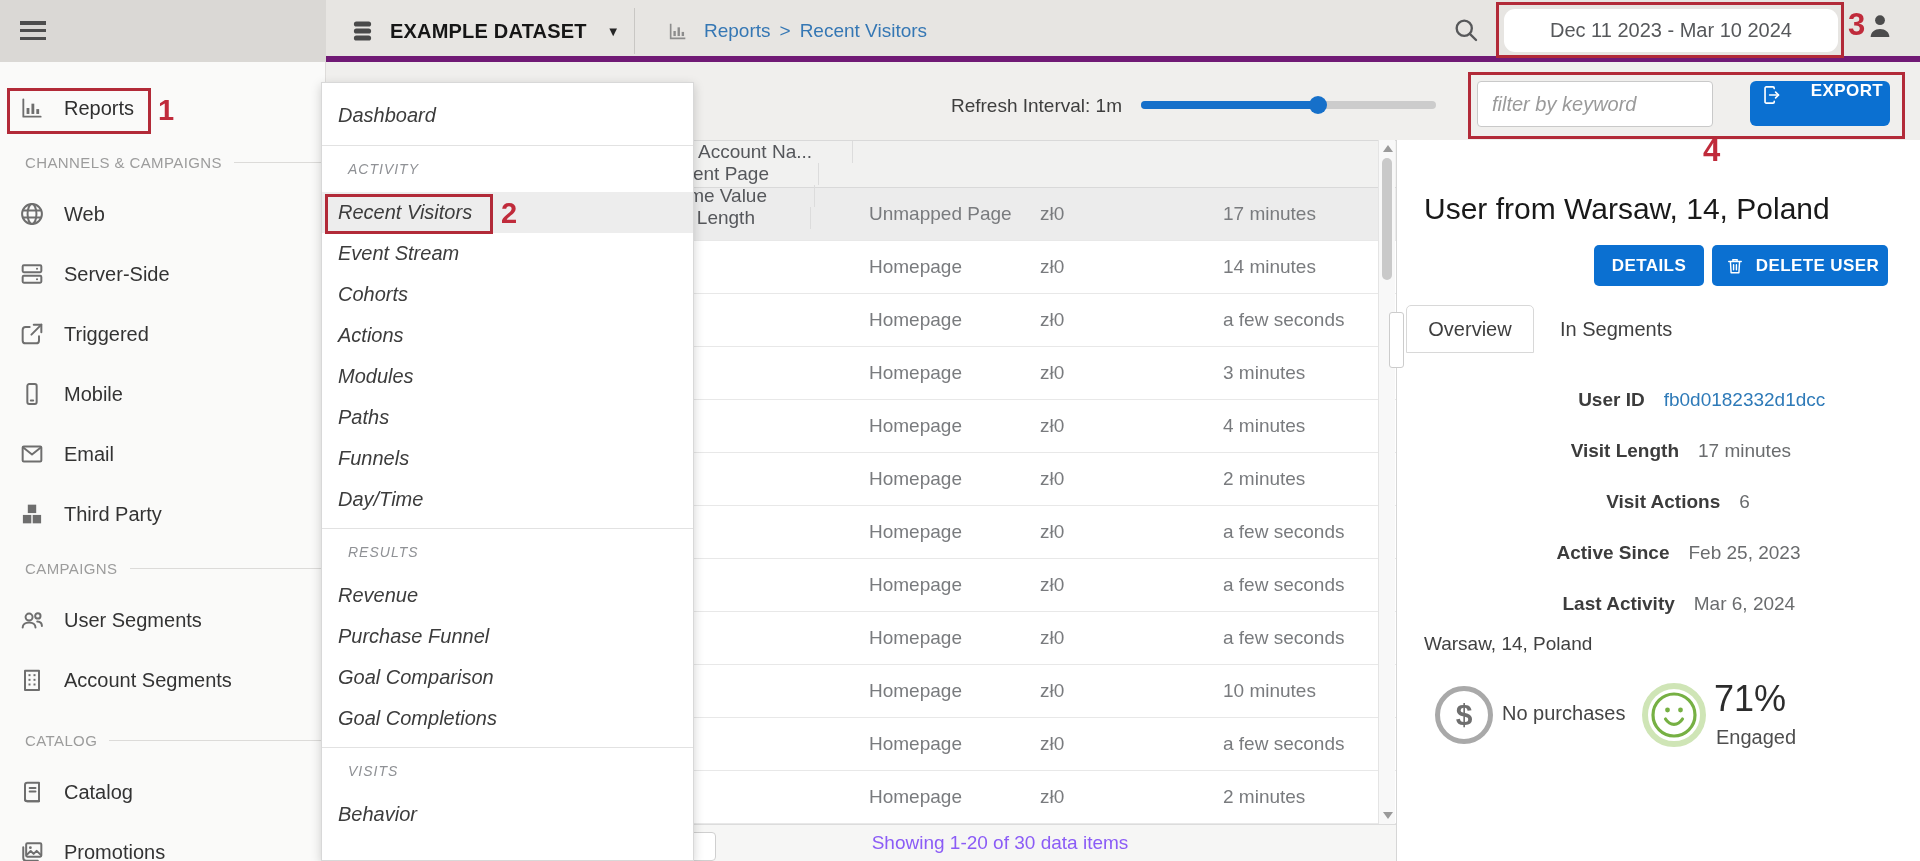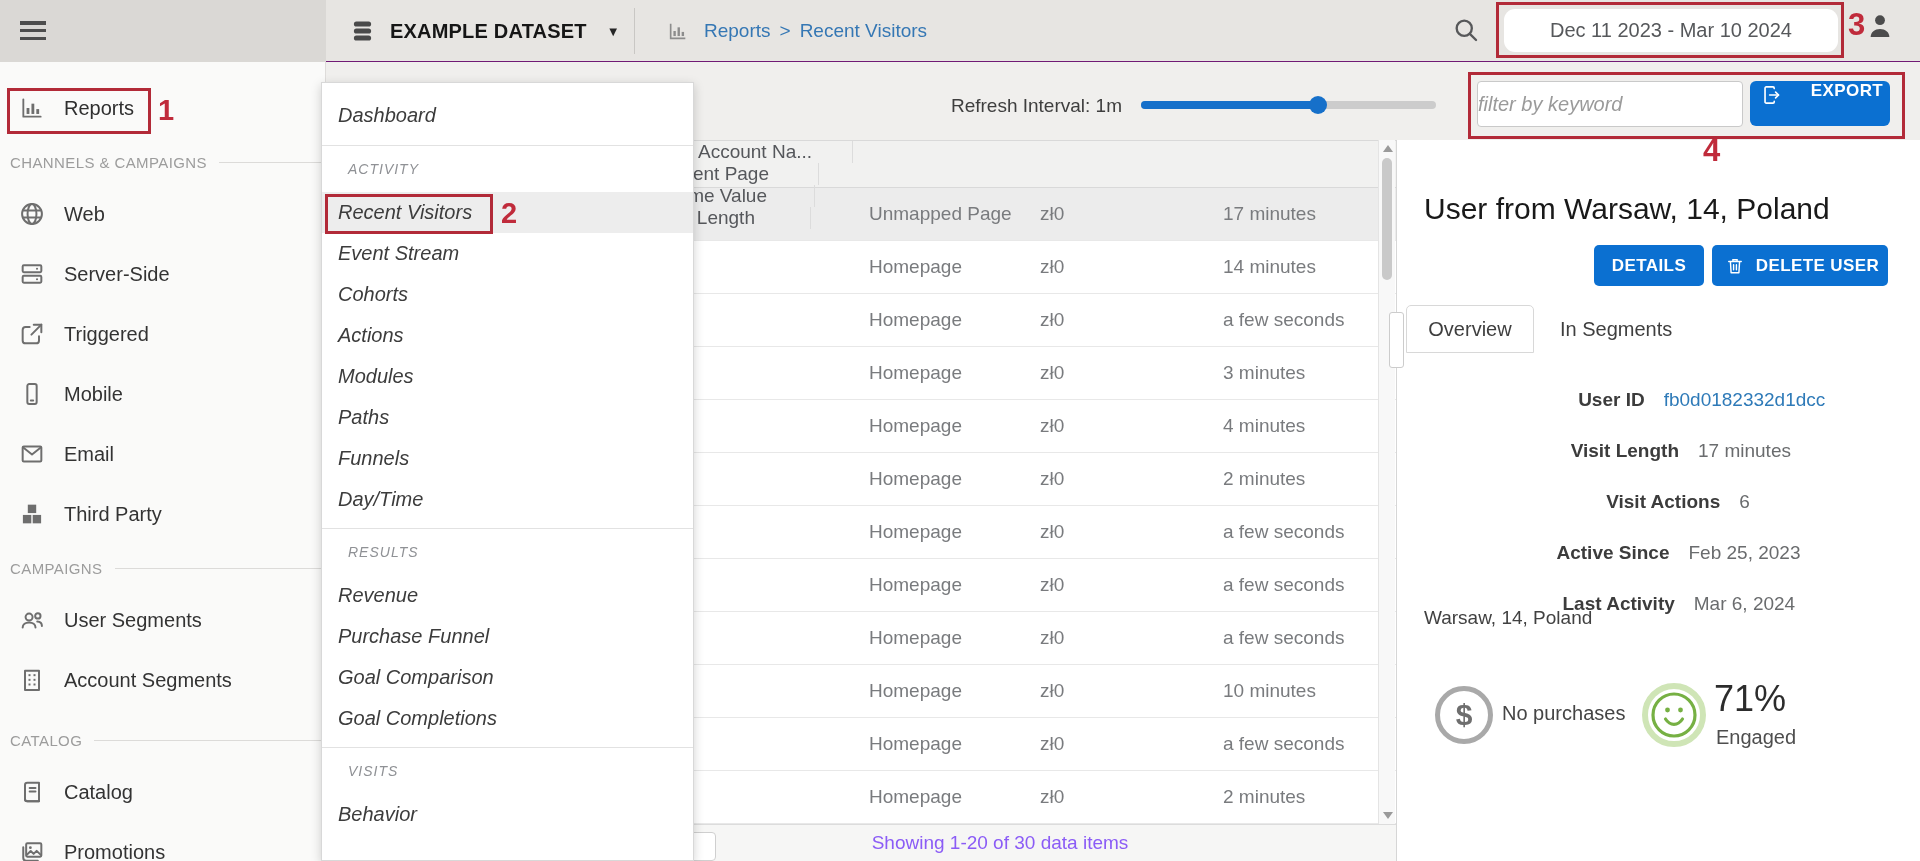--- a/index.html
+++ b/index.html
@@ -1,55 +1,55 @@
 <!DOCTYPE html>
 <html><head>
 <meta charset="utf-8">
 <style>
   * { margin:0; padding:0; box-sizing:border-box; }
   body { background:#fff; font-family:"Liberation Sans", sans-serif; }
   .app { position:relative; width:1920px; height:861px; overflow:hidden; background:#fff; }
 
   
-  .topbar { position:absolute; left:0; top:0; width:1920px; height:62px; background:#e7e5e2; border-bottom:1px solid #701a75; z-index:5; }
+  .topbar { position:absolute; left:0; top:0; width:1920px; height:62px; background:#e7e5e2; border-bottom:6px solid #701a75; z-index:5; }
   .topbar-left { position:absolute; left:0; top:0; width:326px; height:62px; background:#dad8d5; }
   .hamburger { position:absolute; left:20px; top:21px; width:26px; height:20px; cursor:pointer; }
   .hamburger span { display:block; width:26px; height:3.6px; background:#4d4d4d; margin-bottom:4.2px; }
   .dataset-group { position:absolute; left:348px; top:0; height:62px; display:flex; align-items:center; }
   .dataset-label { font-size:20px; font-weight:bold; color:#161616; margin-left:14px; letter-spacing:0.2px; }
   .caret { font-size:13px; color:#262626; margin-left:20px; }
   .topbar-vdiv { position:absolute; left:634px; top:8px; width:1px; height:46px; background:#c9c7c4; }
   .breadcrumb { position:absolute; left:664px; top:0; height:62px; display:flex; align-items:center; font-size:19px; color:#3577b4; }
   .breadcrumb .crumb-sep { margin:0 9px; color:#3577b4; }
   .bc-icon { margin-right:12px; display:flex; }
   .search-icon { position:absolute; left:1452px; top:16px; width:30px; height:30px; cursor:pointer; }
   .date-input { position:absolute; left:1504px; top:9px; width:334px; height:43px; background:#fff; border-radius:11px; text-align:center; line-height:43px; font-size:20px; color:#56585b; cursor:pointer; }
   .person-icon { position:absolute; left:1866px; top:12px; width:36px; height:40px; cursor:pointer; }
 
   
   .sidebar { position:absolute; left:0; top:62px; width:326px; height:799px; background:#fafaf9; border-right:1px solid #dedcda; }
   .side-reports { margin-top:24px; height:44px; display:flex; align-items:center; padding-left:18px; cursor:pointer; }
   .side-reports .lbl { font-size:20px; color:#2f2f2f; margin-left:18px; }
   .icon-box { width:28px; height:28px; display:flex; align-items:center; justify-content:center; flex:0 0 28px; }
-  .side-header { height:24px; display:flex; align-items:center; padding-left:10px; color:#9c9c9c; font-size:15px; letter-spacing:0.4px; }
+  .side-header { height:24px; display:flex; align-items:center; padding-left:25px; color:#9c9c9c; font-size:15px; letter-spacing:0.4px; }
   .side-header::after { content:''; flex:1; height:1px; background:#dcdbd9; margin:0 0 0 12px; }
   .sec1 .side-header { margin-top:20px; }
   .sec2 .side-header { margin-top:12px; }
   .sec3 .side-header { margin-top:18px; }
   .side-items { margin-top:10px; }
   .side-item { height:60px; display:flex; align-items:center; padding-left:18px; font-size:20px; color:#333; cursor:pointer; }
   .side-item .lbl { margin-left:18px; }
 
   
   .strip { position:absolute; left:326px; top:62px; width:1594px; height:78px; background:#f0efed; }
   .refresh-label { position:absolute; left:930px; top:95px; width:192px; text-align:right; font-size:19px; color:#3e3e3e; }
   .slider { position:absolute; left:1141px; top:101px; width:295px; height:8px; background:#cccccc; border-radius:4px; cursor:pointer; }
   .slider-fill { height:8px; background:#1670ca; border-radius:4px; }
   .slider-thumb { position:absolute; top:-5px; width:18px; height:18px; border-radius:50%; background:#1670ca; }
-  .filter-input { position:absolute; left:1477px; top:81px; width:266px; height:46px; background:#fff; border:1px solid #c9c9c9; border-radius:4px; padding-left:0; font-size:20px; font-style:italic; color:#4d7c0f; font-family:"Liberation Sans",sans-serif; }
+  .filter-input { position:absolute; left:1477px; top:81px; width:236px; height:46px; background:#fff; border:1px solid #c9c9c9; border-radius:4px; padding-left:14px; font-size:20px; font-style:italic; color:#4d7c0f; font-family:"Liberation Sans",sans-serif; }
   .filter-input::placeholder { color:#9a9a9a; font-style:italic; }
   .export-btn { position:absolute; left:1750px; top:81px; width:140px; height:45px; background:#0b70d1; color:#fff; border:none; border-radius:6px; font-size:17px; font-weight:bold; letter-spacing:0.4px; display:flex; justify-content:center; gap:26px; cursor:pointer; font-family:"Liberation Sans",sans-serif; }
 
   
   .table-area { position:absolute; left:640px; top:140px; width:756px; height:721px; background:#fff; }
   .t-header { display:flex; height:48px; background:#f1f1f0; border-top:1px solid #d9d9d9; border-bottom:1px solid #d9d9d9; color:#55575b; font-size:19px;flex-direction:column; }
   .t-header .hc { display:flex; align-items:center; border-right:1px solid #dcdcdc; }
   .hc0 { width:213px; padding-left:58px; }
   .hc1 { width:179px; padding-left:16px; }
   .hc2 { width:175px; padding-left:8px; }
@@ -74,21 +74,21 @@
   .btn-blue { position:absolute; height:41px; background:#0b70d1; color:#fff; border:none; border-radius:5px; font-size:17px; font-weight:bold; letter-spacing:0.4px; display:flex; align-items:center; justify-content:center; gap:9px; cursor:pointer; font-family:"Liberation Sans",sans-serif; }
   .details-btn { left:1594px; top:245px; width:110px; }
   .delete-btn { left:1712px; top:245px; width:176px;gap:7px; }
   .tab-active { position:absolute; left:1406px; top:305px; width:128px; height:48px; background:#fff; border:1px solid #d8d8d8; border-radius:5px 5px 0 0; display:flex; align-items:center; justify-content:center; font-size:20px; color:#3f3f3f; cursor:pointer; }
   .tab-inactive { position:absolute; left:1560px; top:305px; height:48px; display:flex; align-items:center; font-size:20px; color:#3f3f3f; cursor:pointer; }
   .fields { position:absolute; left:1406px; top:374px; width:500px; }
   .f-row { height:51px; display:flex; align-items:center;justify-content:center; }
   .f-label { width:158px; text-align:right; font-weight:bold; font-size:19px; color:#3c3c3c; }
   .f-value { margin-left:19px; font-size:19px; color:#6a6c6e; }
   .f-value.link { color:#2e7ab8; cursor:pointer; }
-  .location { position:absolute; left:1424px; top:607px; font-size:19px; color:#414141; }
+  .location { position:absolute; left:1424px; top:633px; font-size:19px; color:#414141; }
   .dollar-circle { position:absolute; left:1435px; top:686px; width:58px; height:58px; border:5px solid #a9a9a9; border-radius:50%; display:flex; align-items:center; justify-content:center; font-size:30px; font-weight:bold; color:#6e6e6e; }
   .no-purchases { position:absolute; left:1502px; top:702px; font-size:20px; color:#454545; }
   .smiley { position:absolute; left:1642px; top:683px; width:64px; height:64px; border:6px solid #cfe5b6; border-radius:50%; display:flex; align-items:center; justify-content:center; }
   .engaged-pct { position:absolute; left:1714px; top:678px; font-size:36px; color:#2c2c2c; }
   .engaged-lbl { position:absolute; left:1716px; top:726px; font-size:20px; color:#4e4e4e; }
 
   
   .menu-panel { position:absolute; left:321px; top:82px; width:373px; height:779px; background:#fff; border:1px solid #d8d8d8; box-shadow:0 3px 10px rgba(0,0,0,0.18); z-index:10; overflow:hidden;font-style:italic; }
   .menu-top-item { margin-top:10px; height:44px; display:flex; align-items:center; padding-left:16px; font-size:20px; color:#3c3c3c; cursor:pointer; }
   .menu-div { border:0; border-top:1px solid #e2e2e2; margin:8px 0; }

